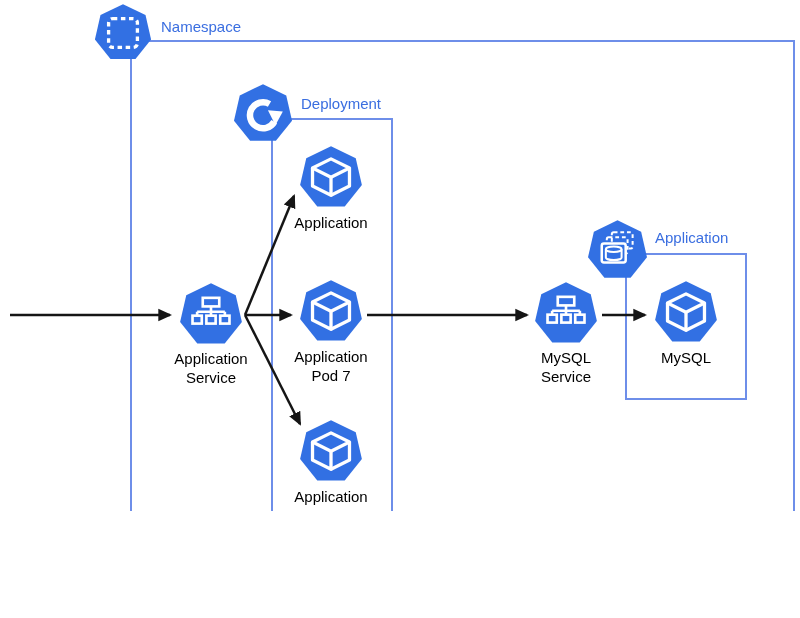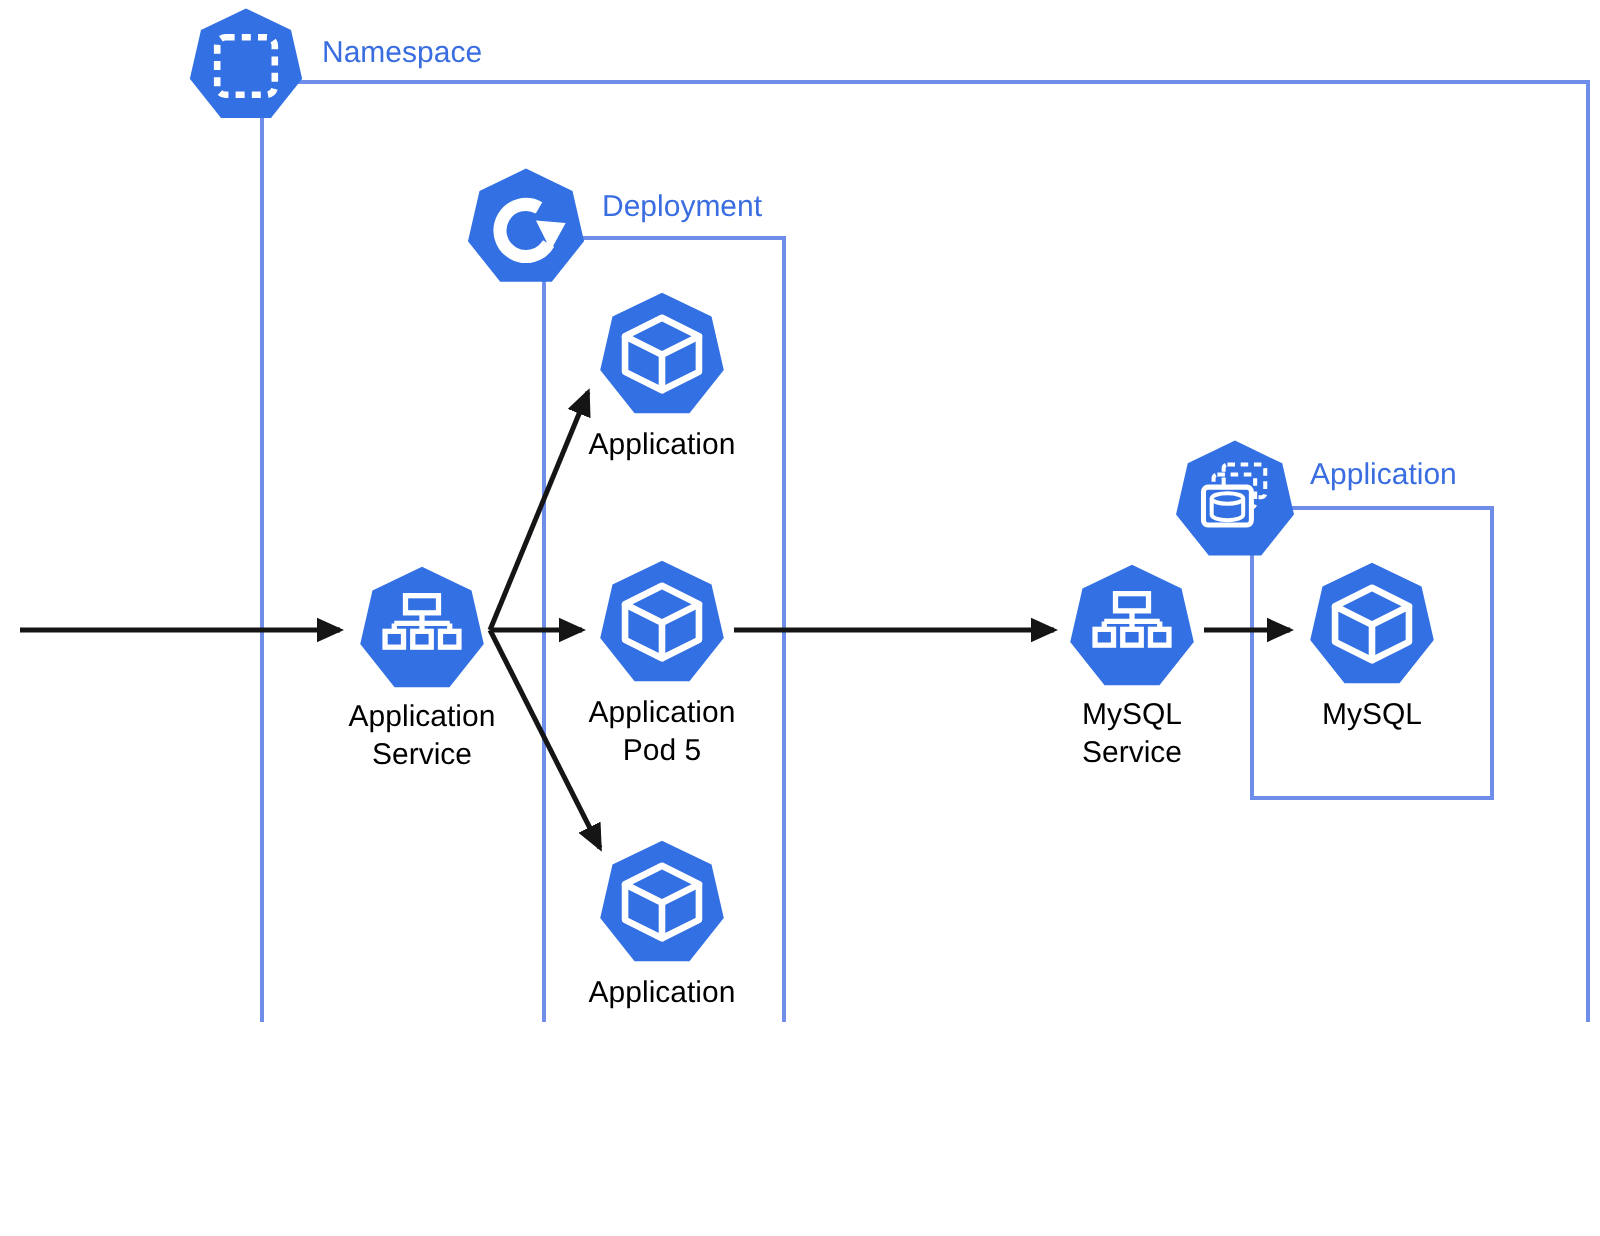--- a/index.html
+++ b/index.html
@@ -123,21 +123,21 @@
     <div>Application</div>
   </div>
 
   <span class="icon" style="left:298px;top:279px;width:66px;height:66px;">
     <svg viewBox="0 0 100 100">
         <use href="#sym-pod"></use>
       </svg>
   </span>
   <div class="nlabel" style="left:271px;top:347px;">
     <div>Application</div>
-    <div>Pod 5</div>
+    <div>Pod 7</div>
   </div>
 
   <span class="icon" style="left:298px;top:419px;width:66px;height:66px;">
     <svg viewBox="0 0 100 100">
         <use href="#sym-pod"></use>
       </svg>
   </span>
   <div class="nlabel" style="left:271px;top:487px;">
     <div>Application</div>
   </div>

